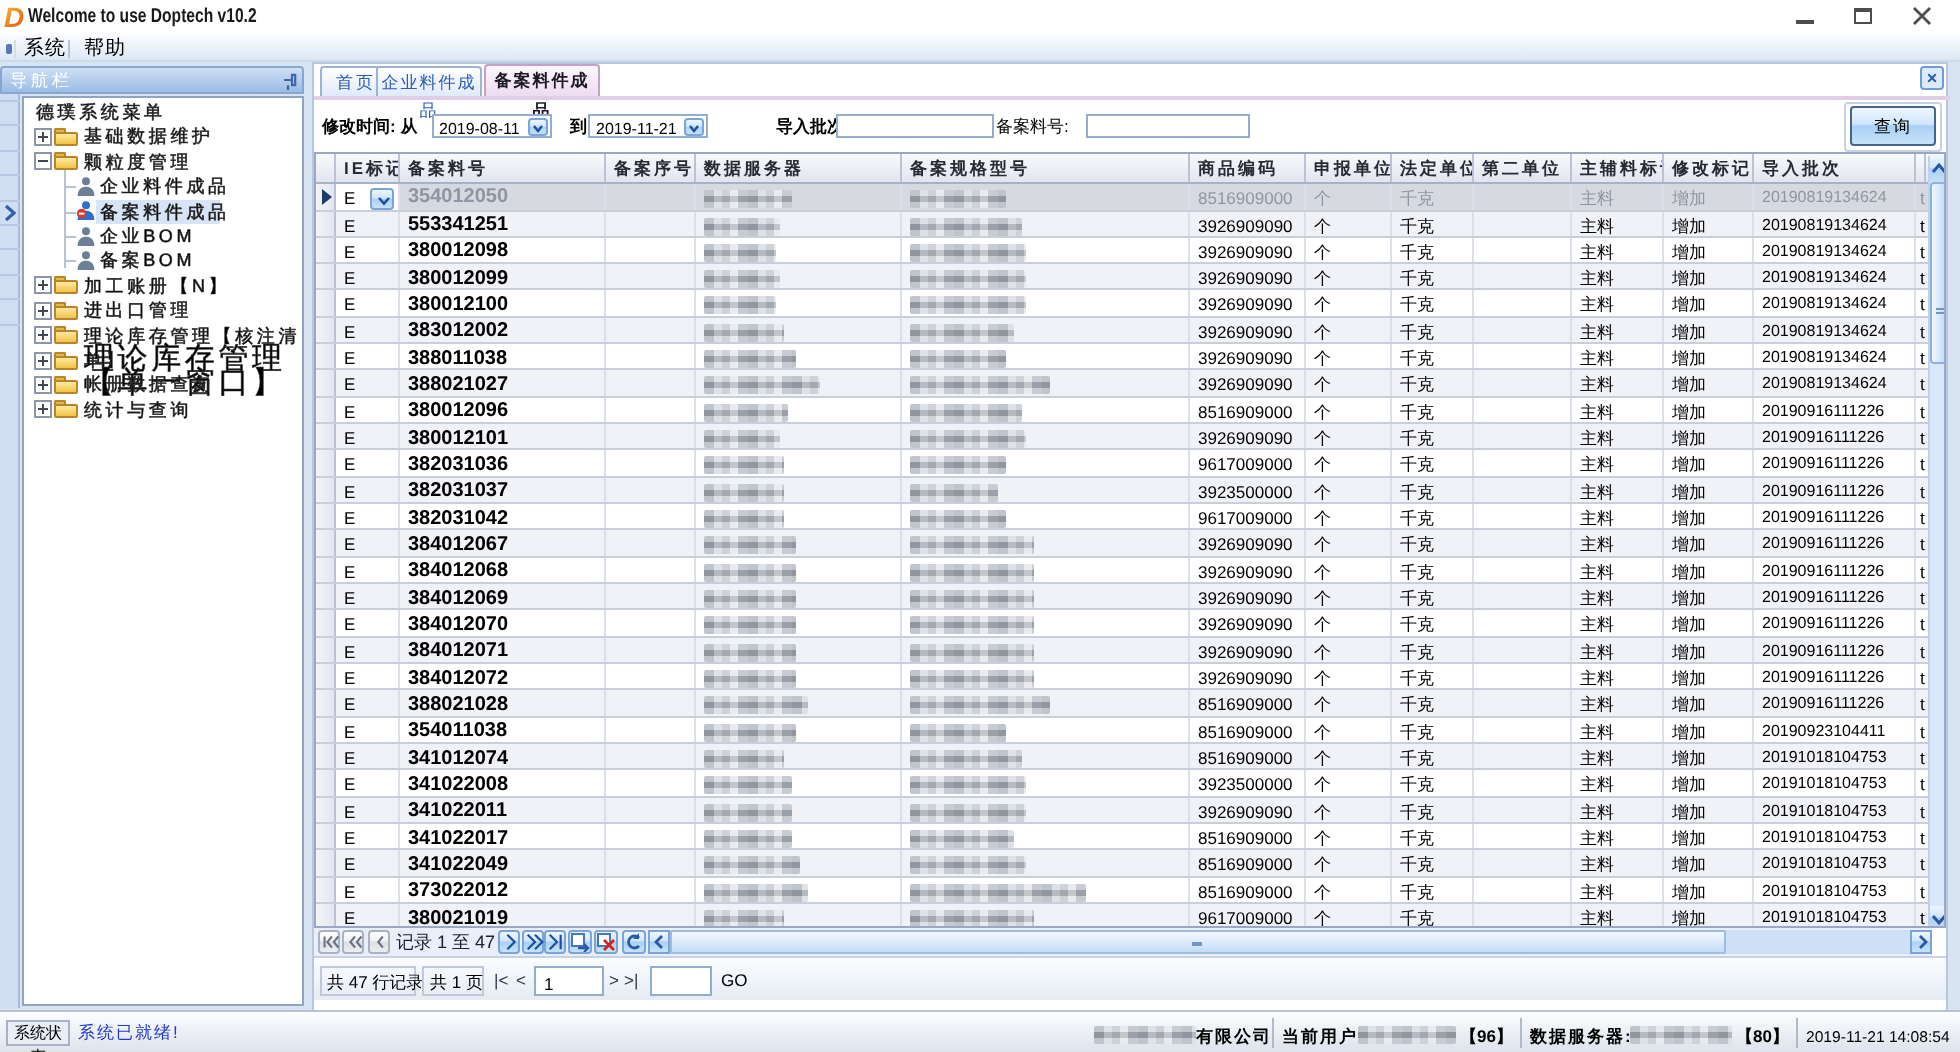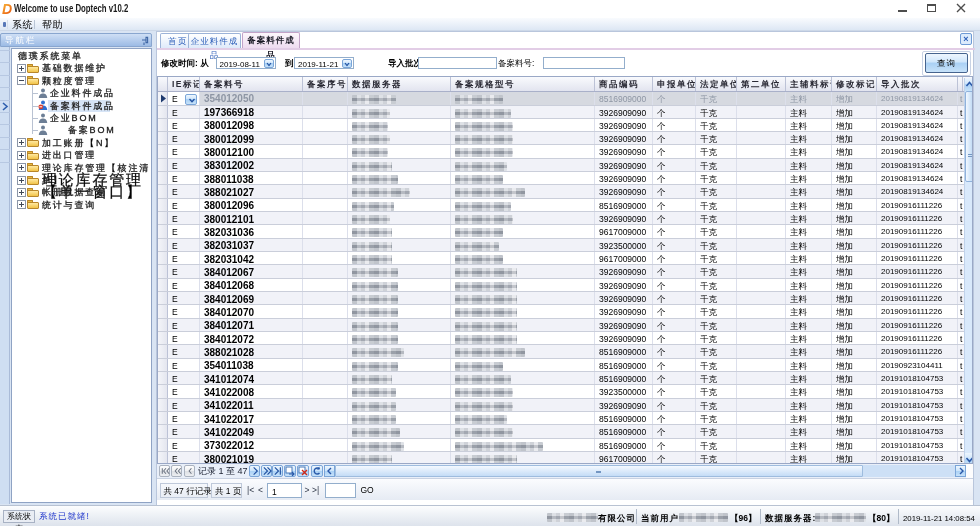--- a/index.html
+++ b/index.html
@@ -98,21 +98,21 @@
 <svg class="ab" style="left:26px;top:63.9px" width="10" height="10" viewBox="0 0 10 10">
       <circle cx="5" cy="2.6" r="2" fill="#6d7f96"></circle>
       <path d="M0.8 10 C0.8 6.6 3 5.4 5 5.4 C7 5.4 9.2 6.6 9.2 10 Z" fill="#6d7f96"></path>
     </svg>
 <div class="ab" style="left:38px;top:62.9px;line-height:12px;font-size:9px;letter-spacing:1.8px;-webkit-text-stroke:0.3px #333">企业BOM</div>
 <div class="ab" style="left:20px;top:81.3px;width:6px;height:1px;background:#b9c2d2"></div>
 <svg class="ab" style="left:26px;top:76.32px" width="10" height="10" viewBox="0 0 10 10">
       <circle cx="5" cy="2.6" r="2" fill="#6d7f96"></circle>
       <path d="M0.8 10 C0.8 6.6 3 5.4 5 5.4 C7 5.4 9.2 6.6 9.2 10 Z" fill="#6d7f96"></path>
     </svg>
-<div class="ab" style="left:56px;top:75.3px;line-height:12px;font-size:9px;letter-spacing:1.8px;-webkit-text-stroke:0.3px #333">备案BOM</div>
+<div class="ab" style="left:38px;top:75.3px;line-height:12px;font-size:9px;letter-spacing:1.8px;-webkit-text-stroke:0.3px #333">备案BOM</div>
 <div class="ab" style="left:4.5px;top:89.24px;width:9px;height:9px;border:1px solid #8c96a8;background:#fff">
       <div class="ab" style="left:1px;top:3px;width:5px;height:1px;background:#404858"></div>
       <div class="ab" style="left:3px;top:1px;width:1px;height:5px;background:#404858"></div>
     </div>
 <div class="ab" style="left:15px;top:89.24px;width:12px;height:9px">
       <div class="ab" style="left:0;top:0;width:6px;height:3px;background:#e8b93e;border:1px solid #b8862a;border-bottom:none;border-radius:1px 1px 0 0"></div>
       <div class="ab" style="left:0;top:2px;width:12px;height:7px;background:linear-gradient(#ffe9a0,#f2c348);border:1px solid #b8862a;border-radius:1px"></div>
     </div>
 <div class="ab" style="left:30px;top:87.7px;line-height:12px;font-size:9px;letter-spacing:1.8px;-webkit-text-stroke:0.3px #333">加工账册【N】</div>
 <div class="ab" style="left:4.5px;top:101.66px;width:9px;height:9px;border:1px solid #8c96a8;background:#fff">
@@ -235,21 +235,21 @@
 <div class="cell gtxt" style="width:41px">千克</div>
 <div class="cell" style="width:49px"></div>
 <div class="cell gtxt" style="width:46px">主料</div>
 <div class="cell gtxt" style="width:45px">增加</div>
 <div class="cell gtxt" style="width:81px;font-size:8px">20190819134624</div>
 <div class="cell gtxt" style="width:5px;border-right:none;padding-left:2px">t</div>
 </div>
 <div class="row rowa" style="margin-left:0">
 <div class="cell" style="width:10px;padding-left:1px;background:linear-gradient(90deg,#f4f5f9,#e4e6ef);border-right:1px solid #bcc2d6"></div>
 <div class="cell" style="width:32px">E</div>
-<div class="cell" style="width:103px;font-size:10px;font-weight:bold;padding-top:1.5px">197366918</div>
+<div class="cell" style="width:103px;font-size:10px;font-weight:bold;padding-top:1.5px">553341251</div>
 <div class="cell" style="width:45px"></div>
 <div class="cell" style="width:103px">
           <div class="mos" style="margin-top:1px;width:38px;height:9px"></div>
         </div>
 <div class="cell" style="width:144px">
           <div class="mos" style="margin-top:1px;width:56px;height:9px"></div>
         </div>
 <div class="cell" style="width:58px">3926909090</div>
 <div class="cell" style="width:43px">个</div>
 <div class="cell" style="width:41px">千克</div>

